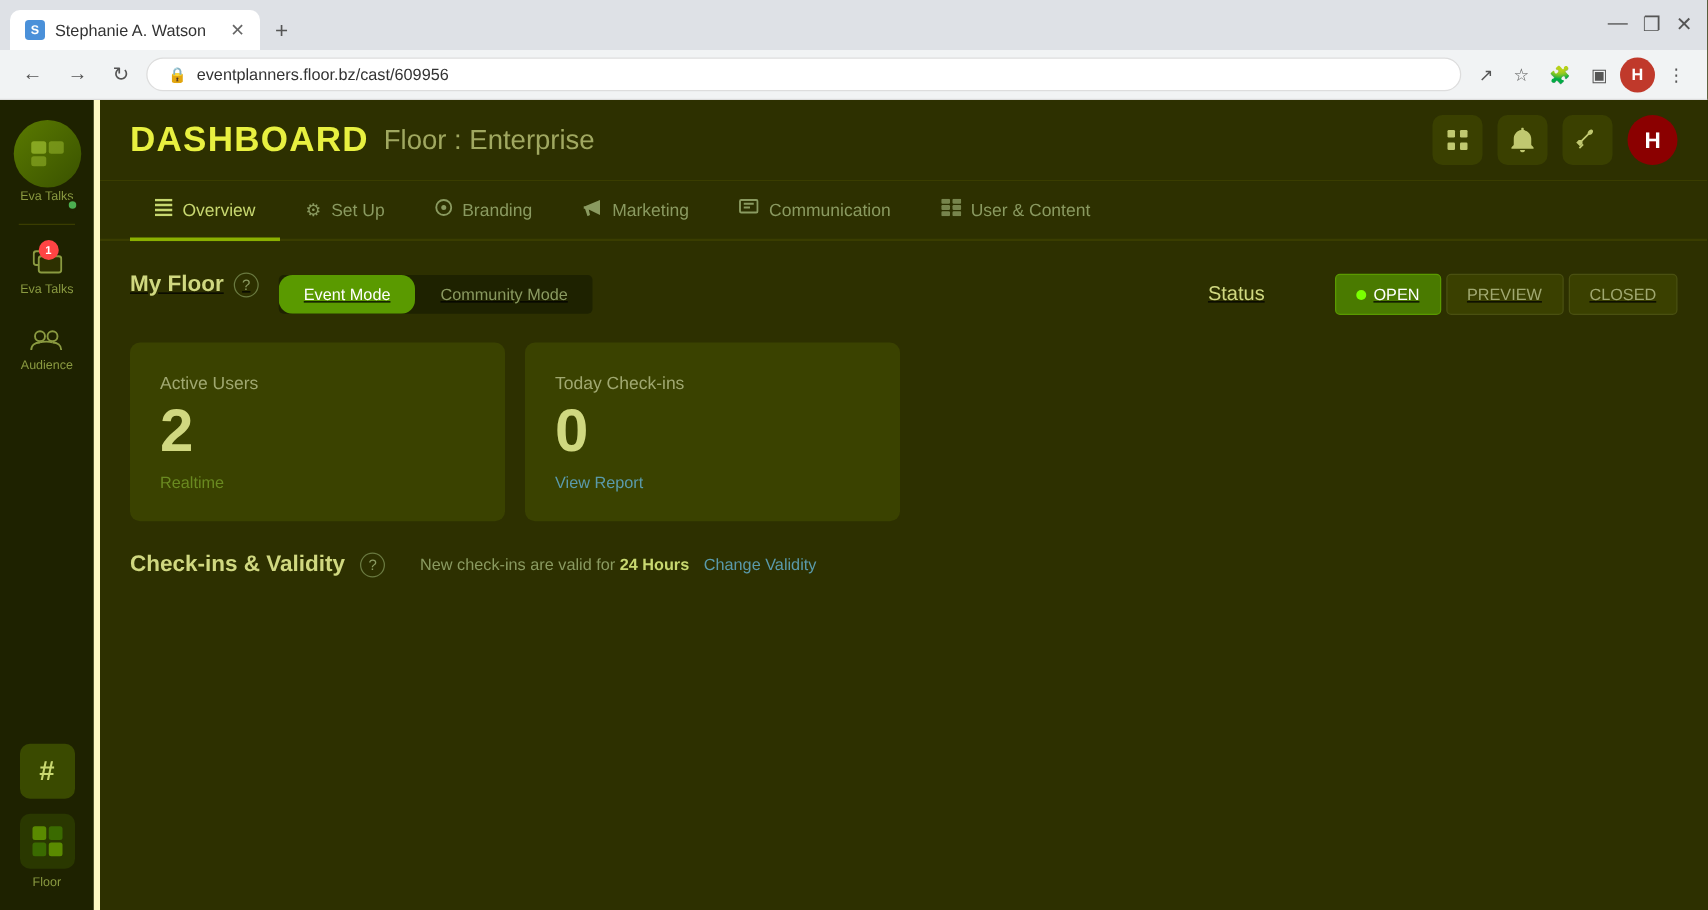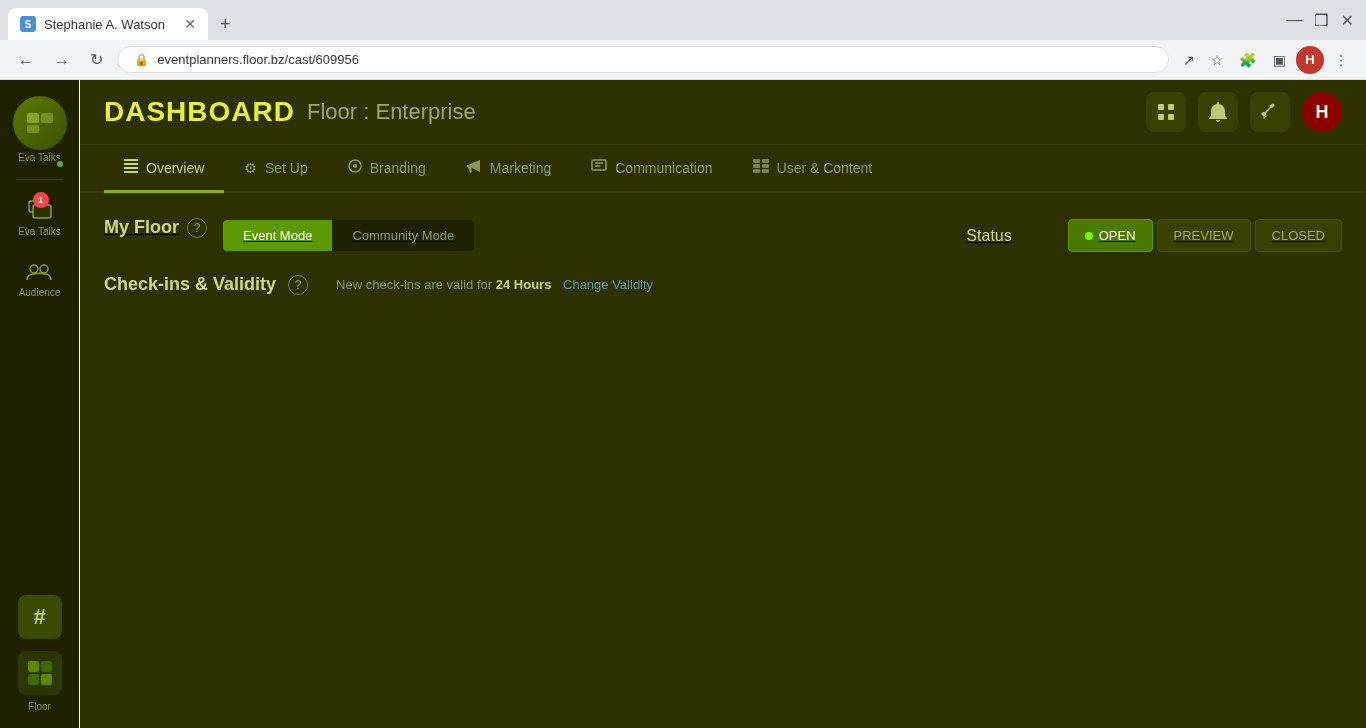--- a/index.html
+++ b/index.html
@@ -19,21 +19,21 @@
     .browser-nav-btn { background: none; border: none; color: #555; font-size: 16px; cursor: pointer; padding: 4px 6px; border-radius: 50%; }
     .browser-address-bar { flex: 1; background: #fff; border: 1px solid #ddd; border-radius: 20px; padding: 5px 16px; font-size: 13px; color: #333; display: flex; align-items: center; gap: 8px; }
     .browser-address-bar .lock-icon { color: #555; font-size: 12px; }
     .browser-toolbar-actions { display: flex; gap: 4px; }
     .browser-action-btn { background: none; border: none; color: #555; font-size: 14px; cursor: pointer; padding: 4px 6px; }
 
     
     .app-container { display: flex; height: calc(728px - 80px); background: #2d3000; }
 
     
-    .sidebar { width: 80px; background: #1e2200; display: flex; flex-direction: column; align-items: center; padding: 8px 0; gap: 4px; border-right: 1px solid #fef9c3; }
+    .sidebar { width: 80px; background: #1e2200; display: flex; flex-direction: column; align-items: center; padding: 8px 0; gap: 4px; border-right: 5px solid #fef9c3; }
     .sidebar-avatar-placeholder { width: 54px; height: 54px; border-radius: 50%; background: linear-gradient(135deg, #5a7a00, #3a5200); display: flex; align-items: center; justify-content: center; font-size: 18px; font-weight: bold; color: #a0c030; }
     .online-dot { position: absolute; bottom: 2px; right: 2px; width: 10px; height: 10px; background: #4caf50; border-radius: 50%; border: 2px solid #1e2200; }
     .sidebar-label { font-size: 10px; color: #8a9a40; margin-top: 2px; }
     .sidebar-item { display: flex; flex-direction: column; align-items: center; padding: 8px 0; cursor: pointer; position: relative; }
     .sidebar-item .badge { position: absolute; top: 4px; right: 12px; background: #ff4444; color: white; font-size: 9px; border-radius: 50%; width: 16px; height: 16px; display: flex; align-items: center; justify-content: center; font-weight: bold; }
     .sidebar-icon { width: 28px; height: 28px; display: flex; align-items: center; justify-content: center; color: #8a9a40; font-size: 18px; }
     .sidebar-divider { width: 60%; height: 1px; background: #3a3d00; margin: 4px 0; }
     .sidebar-hash { width: 44px; height: 44px; background: #3a4a00; border-radius: 8px; display: flex; align-items: center; justify-content: center; color: #c8d870; font-size: 22px; font-weight: bold; cursor: pointer; margin-bottom: 8px; }
     .sidebar-floor-icon { width: 44px; height: 44px; background: #2a3800; border-radius: 8px; display: flex; align-items: center; justify-content: center; cursor: pointer; }
 
@@ -58,21 +58,21 @@
     .content-area { flex: 1; padding: 24px; overflow-y: auto; background: #2d3000; }
 
     
     .section-header { display: flex; align-items: center; gap: 8px; margin-bottom: 16px; }
     .section-title { font-size: 18px; font-weight: 600; color: #d0d880; }
     .help-icon { width: 20px; height: 20px; border-radius: 50%; border: 1px solid #6a7a40; display: flex; align-items: center; justify-content: center; color: #8a9a60; font-size: 12px; cursor: pointer; }
 
     
     .mode-toggle { display: flex; background: #1e2200; border-radius: 4px; overflow: hidden; margin-left: 16px; }
     .mode-btn { padding: 8px 20px; font-size: 13px; cursor: pointer; border: none; background: transparent; color: #8a9a60; }
-    .mode-btn.active { background: #5a9a00; color: white; }
+    .mode-btn.active { background: #5a9a00; color: white; border-radius: 11px; }
 
     
     .status-section { margin-left: auto; display: flex; align-items: center; gap: 16px; }
     .status-label { font-size: 16px; color: #d0d880; font-weight: 500; }
     .status-toggle { display: flex; gap: 4px; padding-left: 40px; }
     .status-btn { padding: 8px 16px; font-size: 13px; cursor: pointer; border: 1px solid transparent; border-radius: 4px; font-weight: 500; }
     .status-btn.open { background: #4a7a00; color: white; border-color: #5a9a00; display: flex; align-items: center; gap: 6px; }
     .status-btn.open .dot { width: 8px; height: 8px; background: #7aff00; border-radius: 50%; }
     .status-btn.preview { background: #3a4000; color: #a0a870; border-color: #4a5010; }
     .status-btn.closed { background: #3a4000; color: #a0a870; border-color: #4a5010; }
@@ -291,20 +291,32 @@
             <button class="status-btn open">
               <span class="dot"></span>
               <span>OPEN</span>
             </button>
             <button class="status-btn preview">PREVIEW</button>
             <button class="status-btn closed">CLOSED</button>
           </div>
         </div>
       </div>
 
+      <div class="stats-row">
+        <div class="stat-card">
+          <div class="stat-label">Active Users</div>
+          <div class="stat-value">2</div>
+          <div class="stat-sublabel">Realtime</div>
+        </div>
+        <div class="stat-card">
+          <div class="stat-label">Today Check-ins</div>
+          <div class="stat-value">0</div>
+          <div class="stat-sublabel link">View Report</div>
+        </div>
+      </div>
 
       <div class="checkins-section">
         <div class="checkins-header">
           <span class="section-title">Check-ins &amp; Validity</span>
           <div class="help-icon">?</div>
           <span class="checkins-info">
             <span>New check-ins are valid for</span>
             <span class="hours">24 Hours</span>
             <span class="change-link">Change Validity</span>
           </span>

